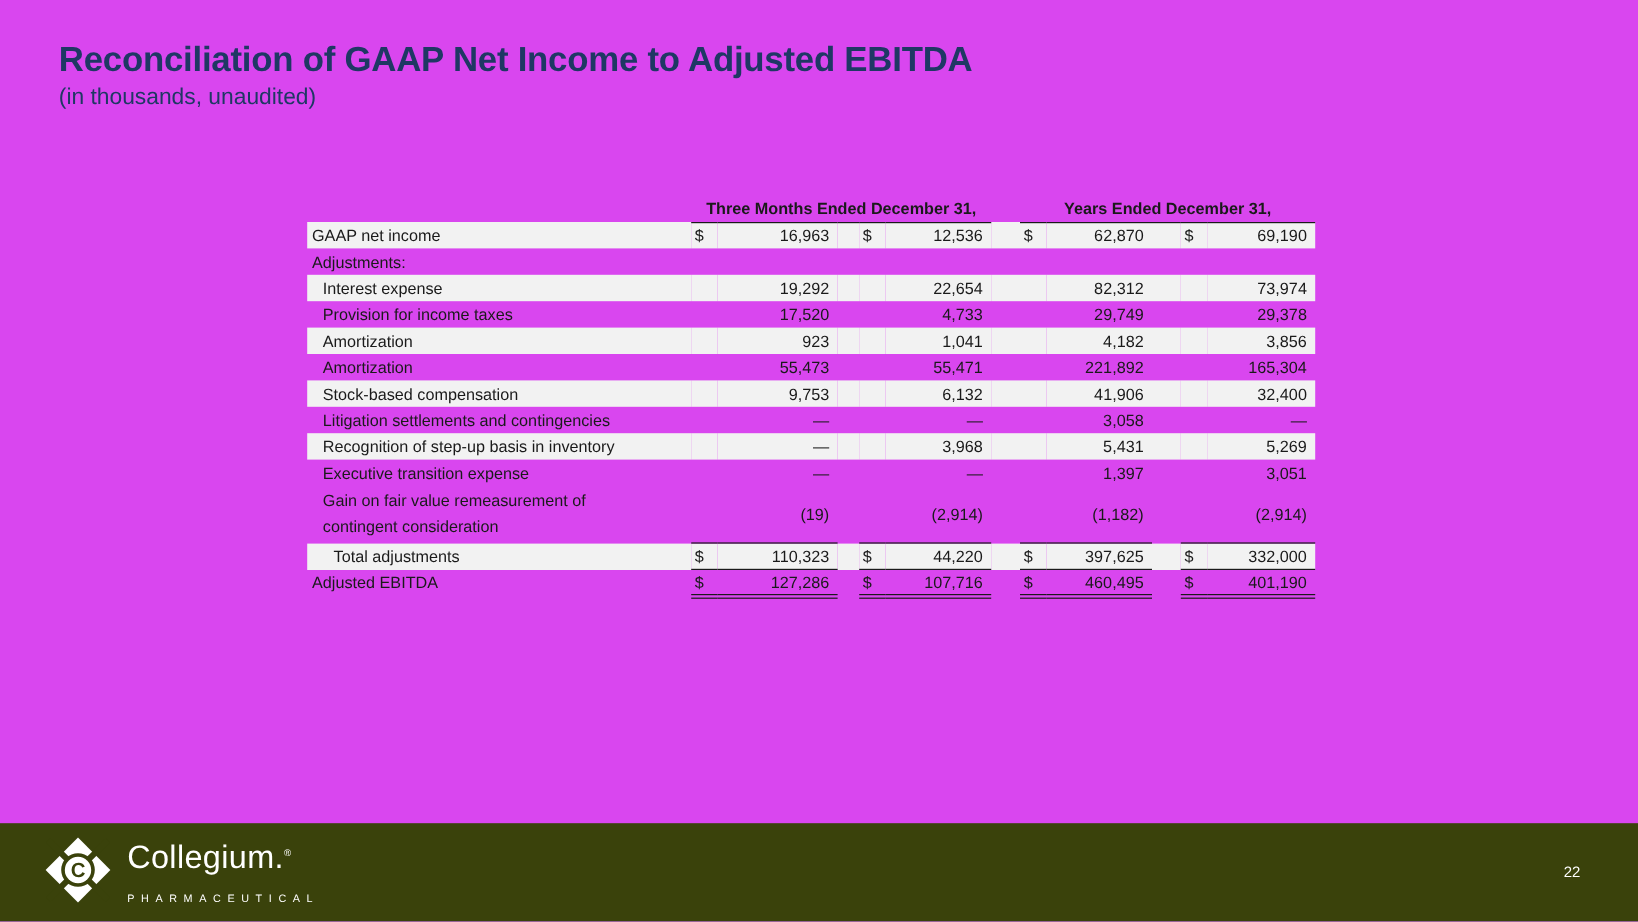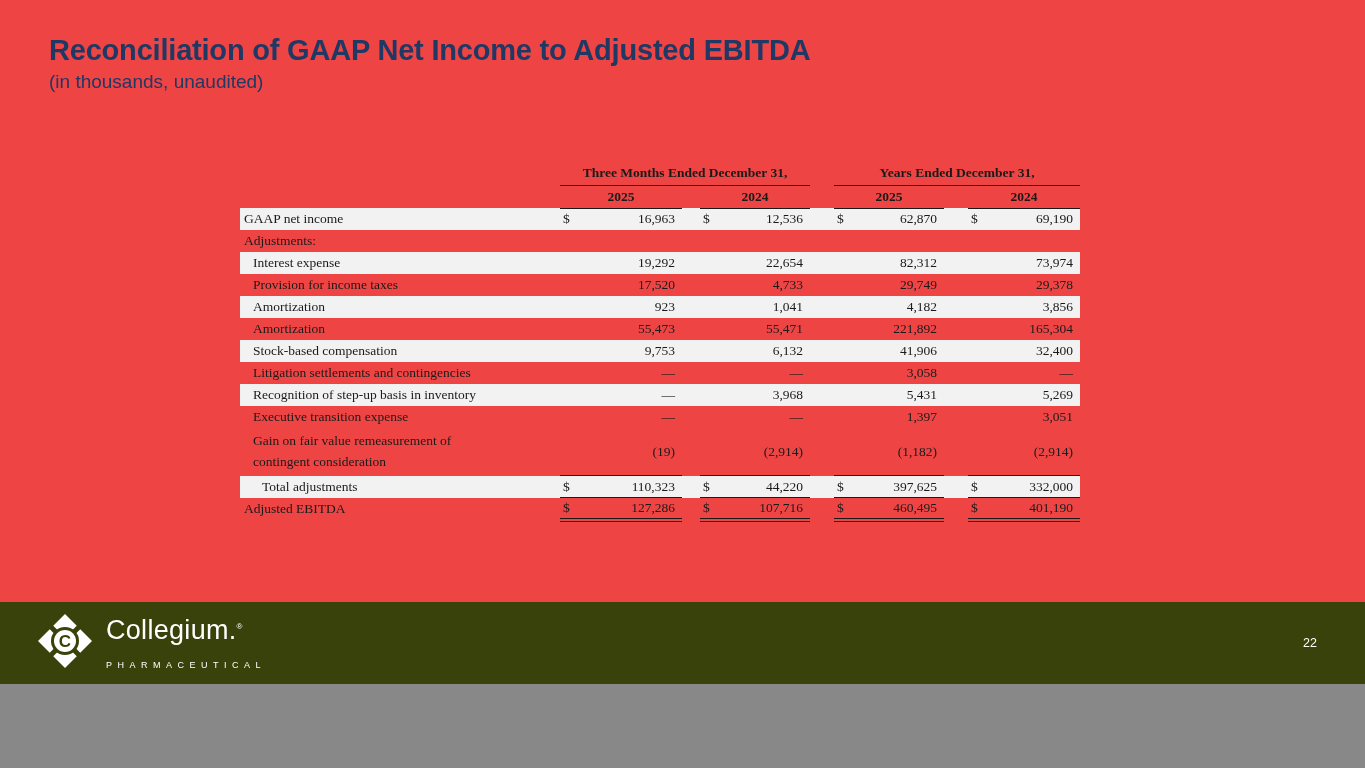--- a/index.html
+++ b/index.html
@@ -1,31 +1,31 @@
 <!DOCTYPE html>
 <html><head>
 <meta charset="utf-8">
 <style>
   * { margin:0; padding:0; box-sizing:border-box; }
   html,body { background:#888; }
   body { font-family:"Liberation Sans", sans-serif; }
   .slide {
-    position:relative; width:1365px; height:684px;
-    background:#ef4444; overflow:hidden; margin:0 auto;
+    position:relative; width:1365px; height:768px;
+    background:#d946ef; overflow:hidden; margin:0 auto;
   }
   
   .title-block { position:absolute; left:49px; top:34px; }
   .title {
     color:#1F3864; font-size:29px; font-weight:700; letter-spacing:-0.2px;
     line-height:1.15;
   }
   .subtitle { color:#1F3864; font-size:19px; font-weight:400; margin-top:4px; }
 
   
-  .table-wrap { position:absolute; left:240px; top:162px;font-family:Liberation Serif, serif; }
+  .table-wrap { position:absolute; left:256px; top:162px; }
   table { border-collapse:collapse; table-layout:fixed; width:840px;
           font-size:13.5px; color:#1a1a1a; }
   col.c-label { width:320px; }
   col.c-dol   { width:22px; }
   col.c-val1  { width:100px; }
   col.c-val   { width:88px; }
   col.c-val4  { width:90px; }
   col.c-gap1  { width:18px; }
   col.c-gap   { width:24px; }
 
@@ -85,30 +85,20 @@
         <col class="c-dol">
           <col class="c-val4">
       </colgroup>
       <thead>
         <tr>
           <td></td>
           <th class="grp" colspan="5">Three Months Ended December 31,</th>
           <td></td>
           <th class="grp" colspan="5">Years Ended December 31,</th>
         </tr>
-        <tr>
-          <td></td>
-          <th class="yr" colspan="2">2025</th>
-          <td></td>
-          <th class="yr" colspan="2">2024</th>
-          <td></td>
-          <th class="yr" colspan="2">2025</th>
-          <td></td>
-          <th class="yr" colspan="2">2024</th>
-        </tr>
       </thead>
       <tbody>
           <tr class="shade">
             <td class="lbl ind0">GAAP net income</td>
             <td class="dol">$</td>
             <td class="val">16,963</td>
             <td></td>
             <td class="dol">$</td>
             <td class="val">12,536</td>
             <td></td>

